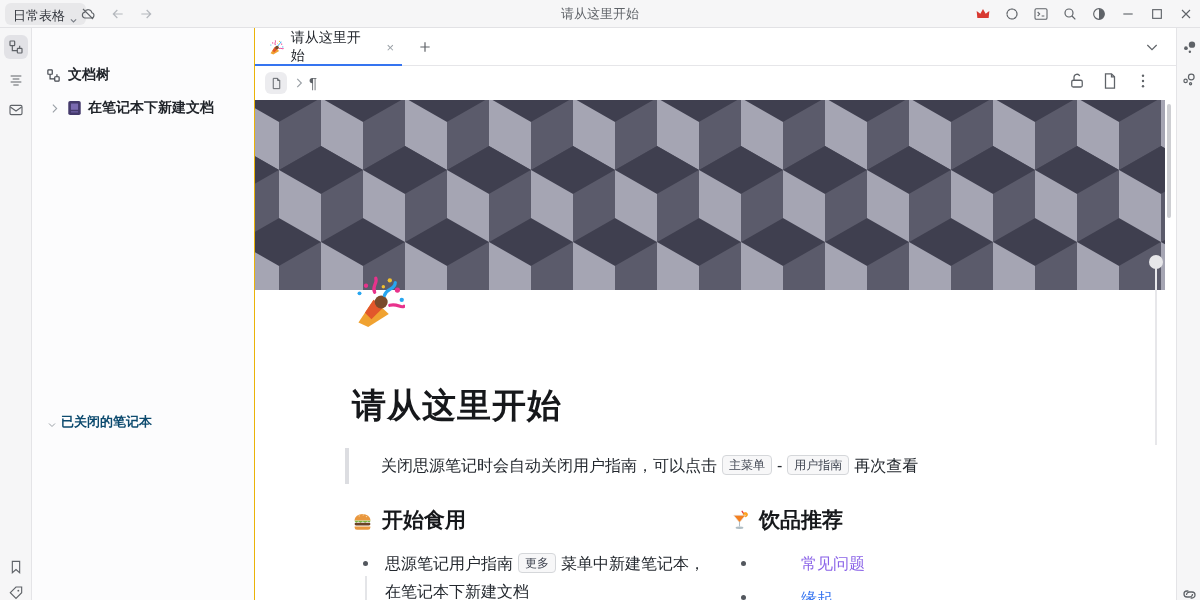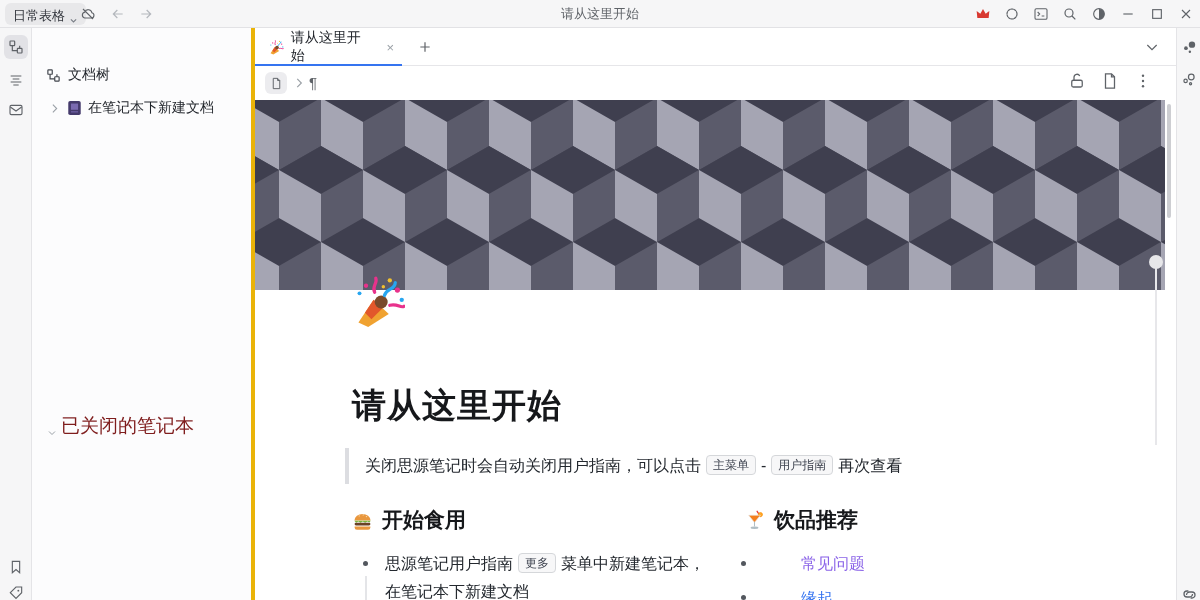--- a/index.html
+++ b/index.html
@@ -21,27 +21,27 @@
 
   
   .dock-left { position:absolute; left:0; top:28px; width:32px; height:572px;
     background:#f6f6f7; border-right:1px solid #e4e4e7; }
   .dock-item { position:absolute; left:4px; width:24px; height:24px; border-radius:6px;
     display:flex; align-items:center; justify-content:center; cursor:pointer; }
   .dock-item.sel { background:#e2e2e6; }
 
   
   .sidebar { position:absolute; left:32px; top:28px; width:223px; height:572px;
-    background:#fcfcfd; border-right:4px solid #eab308; }
+    background:#fcfcfd; border-right:1px solid #eab308;font-weight:bold; }
   .sb-header { position:absolute; left:14px; top:38px; display:flex; align-items:center; gap:7px;
     font-size:14px; color:#1f2329; }
   .sb-item { position:absolute; left:16px; top:71px; display:flex; align-items:center; gap:6px;
     font-size:14px; color:#1f2329; cursor:pointer; }
   .sb-closed { position:absolute; left:14px; top:385px; display:flex; align-items:flex-end; gap:3px;
-    font-size:19px; color:#7f1d1d; cursor:pointer; }
+    font-size:13px; color:#0c4a6e; cursor:pointer; }
 
   
   .tabbar { position:absolute; left:255px; top:28px; width:921px; height:38px;
     background:#fff; border-bottom:1px solid #e6e6e9; }
   .tab { position:absolute; left:0; top:0; width:147px; height:38px; display:flex; align-items:center;
     padding:0 8px 0 14px; gap:7px; font-size:14px; cursor:pointer; }
   .tab::after { content:""; position:absolute; left:0; right:0; bottom:-1px; height:3px; background:var(--accent); }
   .tab .x { color:#9aa0a6; font-size:13px; margin-left:6px; cursor:pointer; }
   .newtab { position:absolute; left:162px; top:11px; width:16px; height:16px; cursor:pointer; }
   .tabmenu { position:absolute; right:16px; top:11px; width:16px; height:16px; cursor:pointer; }
@@ -62,27 +62,27 @@
 
   
   .editor { position:absolute; left:255px; top:100px; width:919px; height:500px; background:#fff; overflow:hidden; }
   .banner { position:absolute; left:0; top:0; width:910px; height:190px; cursor:pointer; }
   .scrollbar { position:absolute; left:912px; top:4px; width:4px; height:114px; background:#cdced2; border-radius:2px; cursor:pointer; }
   .handle-dot { position:absolute; left:894px; top:155px; width:14px; height:14px; border-radius:50%; background:#e7e7ea; cursor:grab; }
   .handle-line { position:absolute; left:900px; top:168px; width:2px; height:177px; background:#e7e7ea; }
   .doc-emoji { position:absolute; left:98px; top:176px; width:52px; height:52px; cursor:pointer; }
   h1.doc-title { position:absolute; left:97px; top:283px; font-size:34px; font-weight:700; color:#16181b; letter-spacing:1px; }
   .bq { position:absolute; left:90px; top:348px; width:750px; border-left:4px solid #dcdde1;
-    padding:5px 0 5px 16px; font-size:16px; line-height:26px; color:#24292f; }
+    padding:5px 0 5px 32px; font-size:16px; line-height:26px; color:#24292f; }
   .kbd { display:inline-block; font-size:12px; line-height:16px; padding:1px 6px; margin:0 5px;
     border:1px solid #d5d7da; border-radius:4px; background:#f7f7f8; color:#3f4450; vertical-align:2px; }
   .h2 { position:absolute; display:flex; align-items:center; gap:9px; font-size:21px; font-weight:700; color:#16181b; }
   .h2 .emj { width:21px; height:21px; }
   .h2.left { left:97px; top:406px; }
-  .h2.right { left:489px; top:406px; }
+  .h2.right { left:474px; top:406px; }
   .li-dot { position:absolute; width:5px; height:5px; border-radius:50%; background:#53575e; }
   .li-text { position:absolute; font-size:16px; line-height:28px; color:#24292f; }
   .guide { position:absolute; left:110px; top:476px; width:2px; height:24px; background:#e4e5e8; }
   .doc-link { cursor:pointer;margin-left:40px; }
   .doc-link.purple { color:var(--link-purple); }
   .doc-link.blue { color:var(--link-blue); }
 </style>
 </head>
 <body>
 

